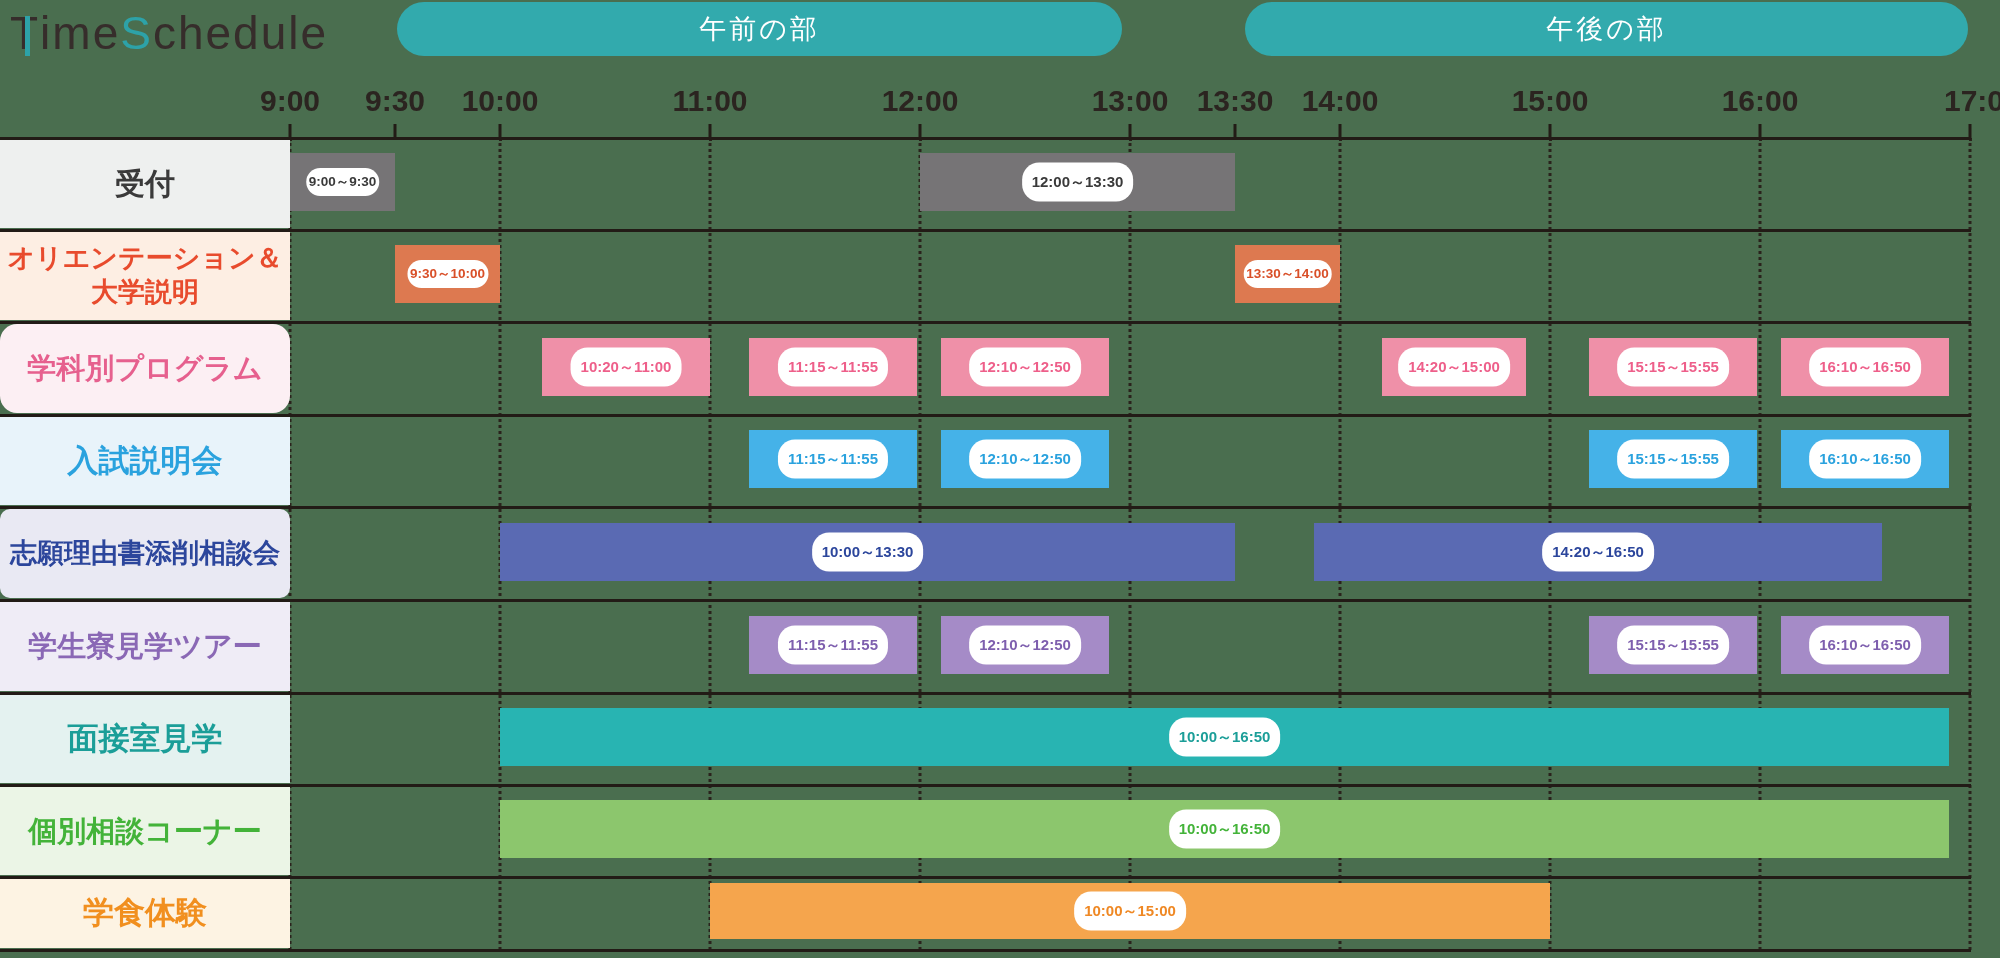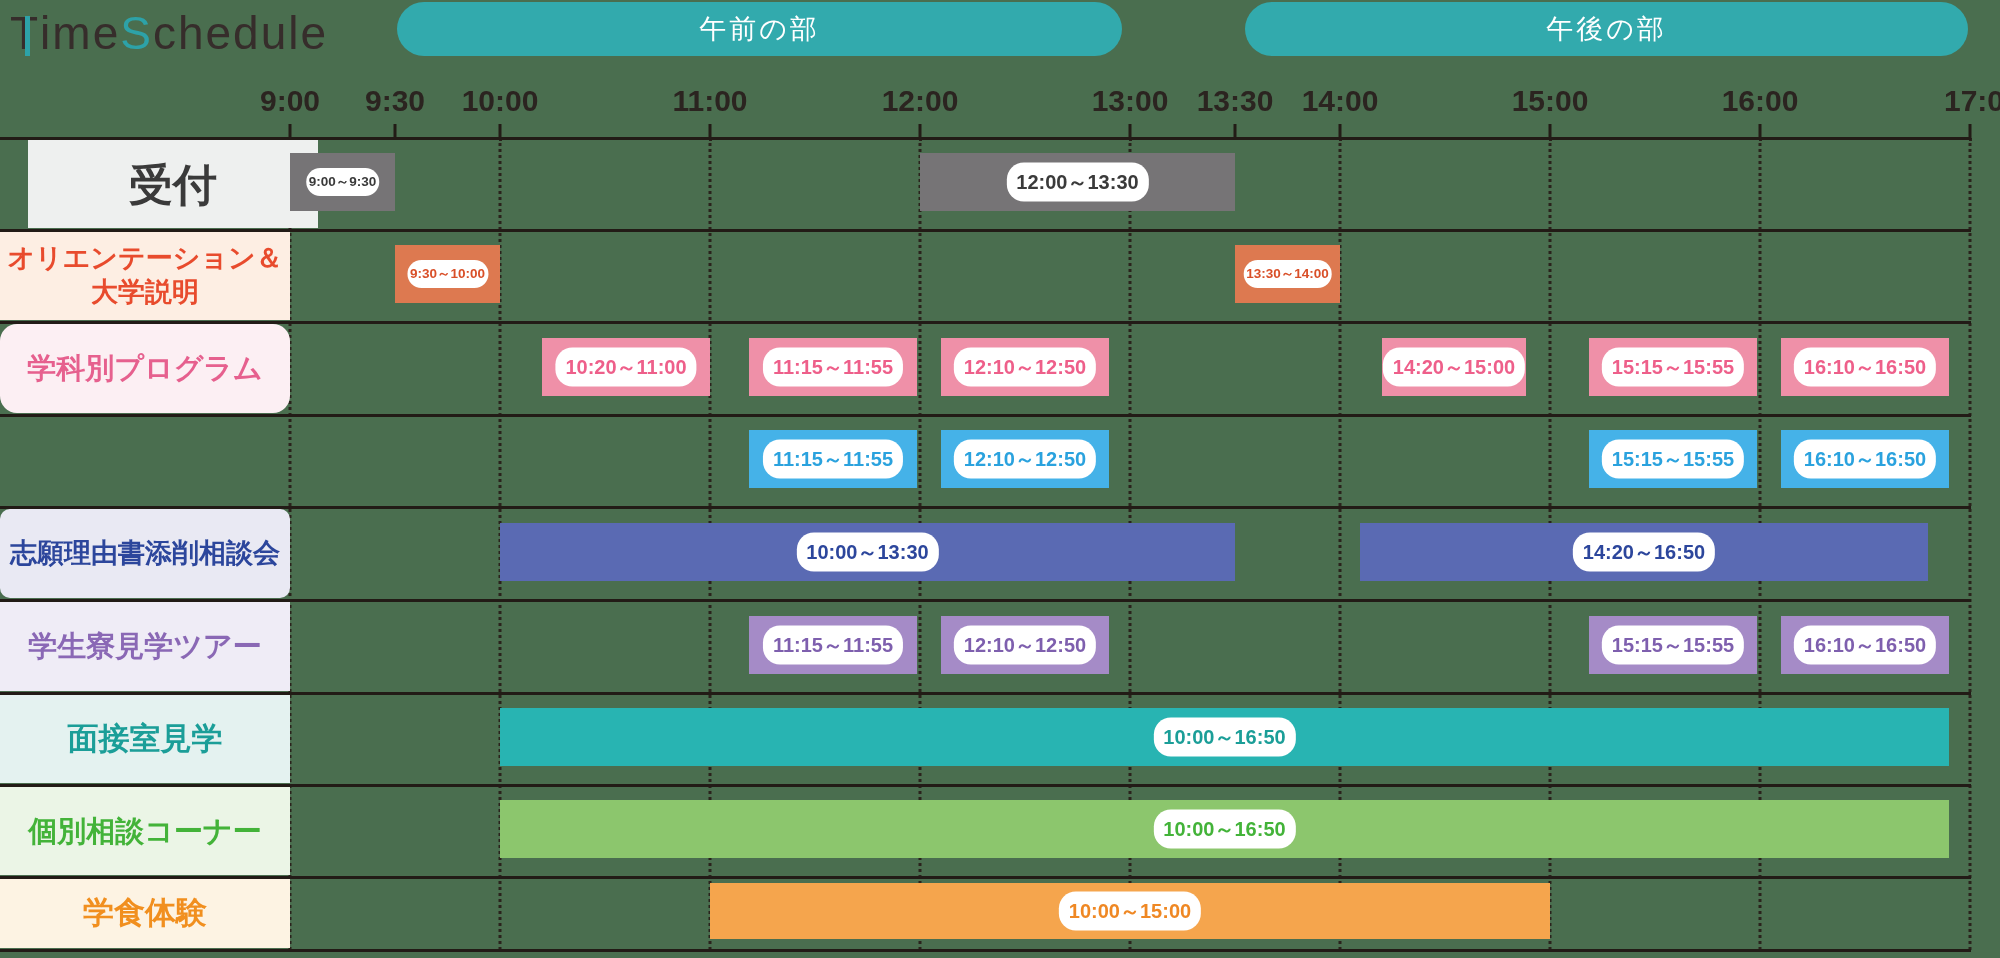--- a/index.html
+++ b/index.html
@@ -50,41 +50,42 @@
   .row-label{
     position:absolute; left:0; width:290px; z-index:1;
     display:flex; align-items:center; justify-content:center;
     text-align:center; font-weight:bold; line-height:1.25;
   }
   .bar{position:absolute; height:58px; z-index:3;}
   .chip{
     position:absolute; top:50%; left:50%; transform:translate(-50%,-50%);
     background:#fff; border-radius:17px; height:33px;
     display:flex; align-items:center; justify-content:center;
-    padding:3px 10px; font-size:20px; font-weight:bold; white-space:nowrap;
+    padding:3px 10px; font-size:15px; font-weight:bold; white-space:nowrap;
     z-index:3;
   }
   .chip.small{height:28px; border-radius:14px; padding:0 3px; font-size:13.5px;}
   .layer{position:absolute; inset:0;}
 </style>
 </head>
 <body style="background: rgb(74, 110, 79);">
 
 <div id="canvas" style="background: rgb(74, 110, 79);">
   <div id="logo">
     <span class="logo-t">T</span><span>ime</span><span class="accent">S</span><span>chedule</span>
   </div>
 
   <div id="pill-morning" class="session-pill" style="background: rgb(50, 170, 173); color: rgb(255, 255, 255);">午前の部</div>
   <div id="pill-afternoon" class="session-pill" style="background: rgb(50, 170, 173); color: rgb(255, 255, 255);">午後の部</div>
 
   <div id="labels-layer" class="layer">
-      <div class="row-label" style="top: 140px; height: 88px; background: rgb(238, 240, 239); color: rgb(58, 58, 58); font-size: 44px; margin-left: 28px;">受付</div>
+      <div class="row-label" style="top: 140px; height: 88px; background: rgb(238, 240, 239); color: rgb(58, 58, 58); font-size: 30px;">受付</div>
       <div class="row-label" style="top: 232px; height: 88px; background: rgb(253, 238, 227); color: rgb(232, 75, 45); font-size: 27px;">オリエンテーション＆大学説明</div>
       <div class="row-label" style="top: 324px; height: 89px; background: rgb(252, 239, 243); color: rgb(230, 96, 142); font-size: 29px; border-radius: 17px;">学科別プログラム</div>
+      <div class="row-label" style="top: 417px; height: 88px; background: rgb(232, 243, 250); color: rgb(42, 162, 222); font-size: 31px;">入試説明会</div>
       <div class="row-label" style="top: 509px; height: 89px; background: rgb(233, 233, 243); color: rgb(44, 70, 156); font-size: 27px; border-radius: 10px;">志願理由書添削相談会</div>
       <div class="row-label" style="top: 602px; height: 89px; background: rgb(239, 236, 246); color: rgb(138, 104, 181); font-size: 29px;">学生寮見学ツアー</div>
       <div class="row-label" style="top: 695px; height: 88px; background: rgb(228, 242, 240); color: rgb(27, 158, 152); font-size: 31px;">面接室見学</div>
       <div class="row-label" style="top: 787px; height: 88px; background: rgb(235, 245, 230); color: rgb(67, 179, 57); font-size: 29px;">個別相談コーナー</div>
       <div class="row-label" style="top: 879px; height: 69px; background: rgb(253, 243, 227); color: rgb(241, 143, 31); font-size: 31px;">学食体験</div>
     </div>
   <div id="grid-layer" class="layer">
       <div class="gridline" style="left: 290px;"></div>
       <div class="gridline" style="left: 500px;"></div>
       <div class="gridline" style="left: 710px;"></div>
@@ -134,21 +135,21 @@
       </div>
       <div class="bar" style="left: 1589px; width: 168px; top: 430px; background: rgb(69, 178, 232);">
         <div class="chip" style="color: rgb(42, 162, 222);">15:15～15:55</div>
       </div>
       <div class="bar" style="left: 1781px; width: 168px; top: 430px; background: rgb(69, 178, 232);">
         <div class="chip" style="color: rgb(42, 162, 222);">16:10～16:50</div>
       </div>
       <div class="bar" style="left: 500px; width: 735px; top: 523px; background: rgb(90, 106, 179);">
         <div class="chip" style="color: rgb(44, 70, 156);">10:00～13:30</div>
       </div>
-      <div class="bar" style="left: 1360px; width: 568px; top: 523px; background: rgb(90, 106, 179);">
+      <div class="bar" style="left: 1314px; width: 568px; top: 523px; background: rgb(90, 106, 179);">
         <div class="chip" style="color: rgb(44, 70, 156);">14:20～16:50</div>
       </div>
       <div class="bar" style="left: 749px; width: 168px; top: 616px; background: rgb(165, 139, 199);">
         <div class="chip" style="color: rgb(126, 95, 174);">11:15～11:55</div>
       </div>
       <div class="bar" style="left: 941px; width: 168px; top: 616px; background: rgb(165, 139, 199);">
         <div class="chip" style="color: rgb(126, 95, 174);">12:10～12:50</div>
       </div>
       <div class="bar" style="left: 1589px; width: 168px; top: 616px; background: rgb(165, 139, 199);">
         <div class="chip" style="color: rgb(126, 95, 174);">15:15～15:55</div>

